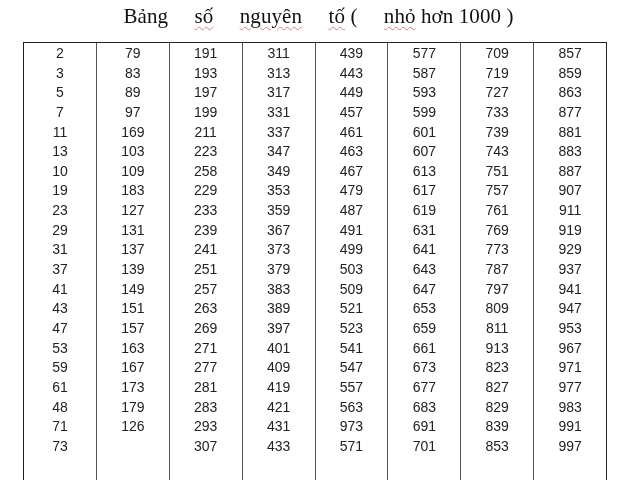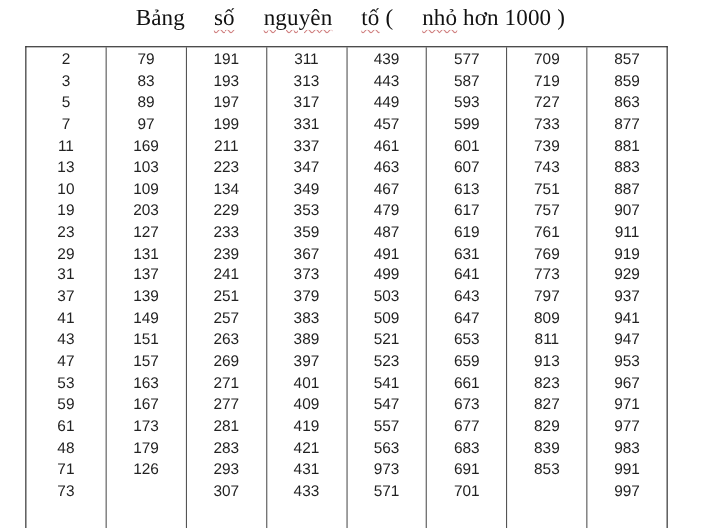--- a/index.html
+++ b/index.html
@@ -93,42 +93,42 @@
       <div class="cell">73</div>
     </div>
     <div class="col">
       <div class="cell">79</div>
       <div class="cell">83</div>
       <div class="cell">89</div>
       <div class="cell">97</div>
       <div class="cell">169</div>
       <div class="cell">103</div>
       <div class="cell">109</div>
-      <div class="cell">203</div>
+      <div class="cell">183</div>
       <div class="cell">127</div>
       <div class="cell">131</div>
       <div class="cell">137</div>
       <div class="cell">139</div>
       <div class="cell">149</div>
       <div class="cell">151</div>
       <div class="cell">157</div>
       <div class="cell">163</div>
       <div class="cell">167</div>
       <div class="cell">173</div>
       <div class="cell">179</div>
       <div class="cell">126</div>
     </div>
     <div class="col">
       <div class="cell">191</div>
       <div class="cell">193</div>
       <div class="cell">197</div>
       <div class="cell">199</div>
       <div class="cell">211</div>
       <div class="cell">223</div>
-      <div class="cell">134</div>
+      <div class="cell">258</div>
       <div class="cell">229</div>
       <div class="cell">233</div>
       <div class="cell">239</div>
       <div class="cell">241</div>
       <div class="cell">251</div>
       <div class="cell">257</div>
       <div class="cell">263</div>
       <div class="cell">269</div>
       <div class="cell">271</div>
       <div class="cell">277</div>
@@ -211,20 +211,21 @@
       <div class="cell">719</div>
       <div class="cell">727</div>
       <div class="cell">733</div>
       <div class="cell">739</div>
       <div class="cell">743</div>
       <div class="cell">751</div>
       <div class="cell">757</div>
       <div class="cell">761</div>
       <div class="cell">769</div>
       <div class="cell">773</div>
+      <div class="cell">787</div>
       <div class="cell">797</div>
       <div class="cell">809</div>
       <div class="cell">811</div>
       <div class="cell">913</div>
       <div class="cell">823</div>
       <div class="cell">827</div>
       <div class="cell">829</div>
       <div class="cell">839</div>
       <div class="cell">853</div>
     </div>

